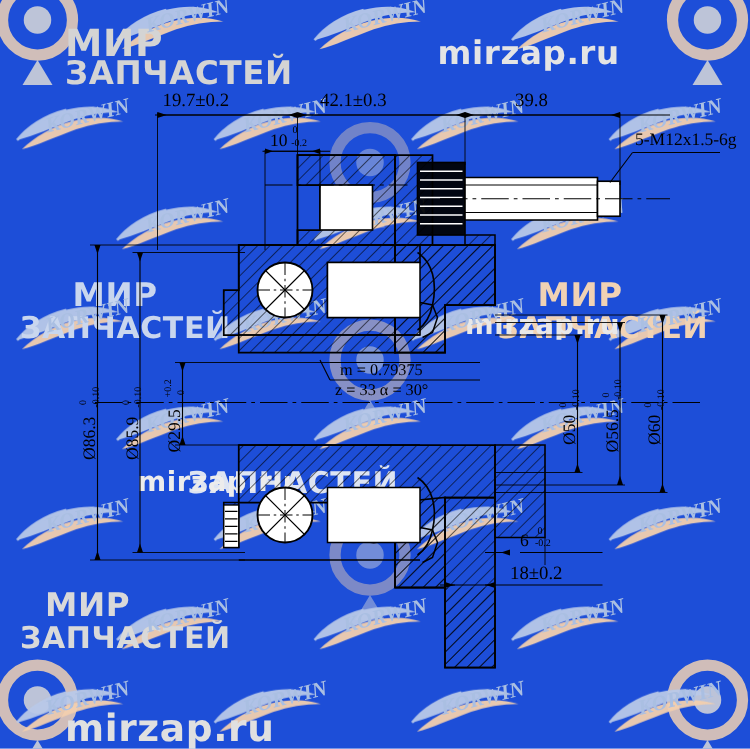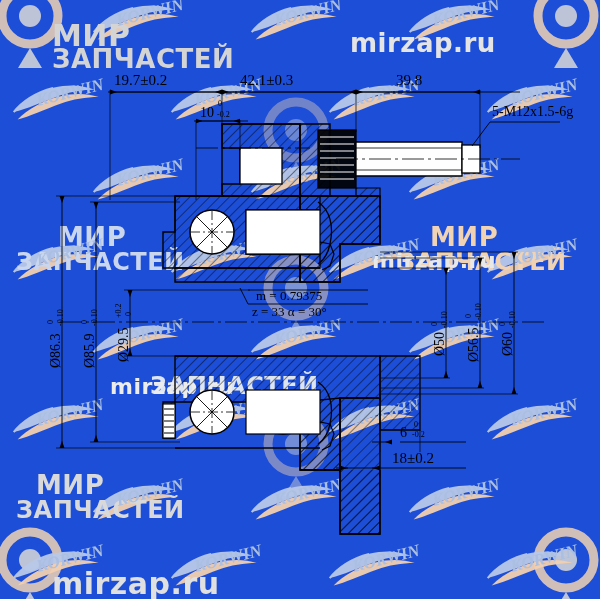--- a/index.html
+++ b/index.html
@@ -21,20 +21,21 @@
   #wm-layer {
     position: absolute;
     inset: 0;
     z-index: 1;
     pointer-events: none;
   }
   #drawing-layer {
     position: absolute;
     inset: 0;
     z-index: 3;
+    margin-left: 16px;
   }
   .wm-text {
     position: absolute;
     white-space: nowrap;
     font-family: "DejaVu Sans", sans-serif;
     font-weight: bold;
     letter-spacing: 0.5px;
     user-select: none;
   }
   svg { display: block; }

